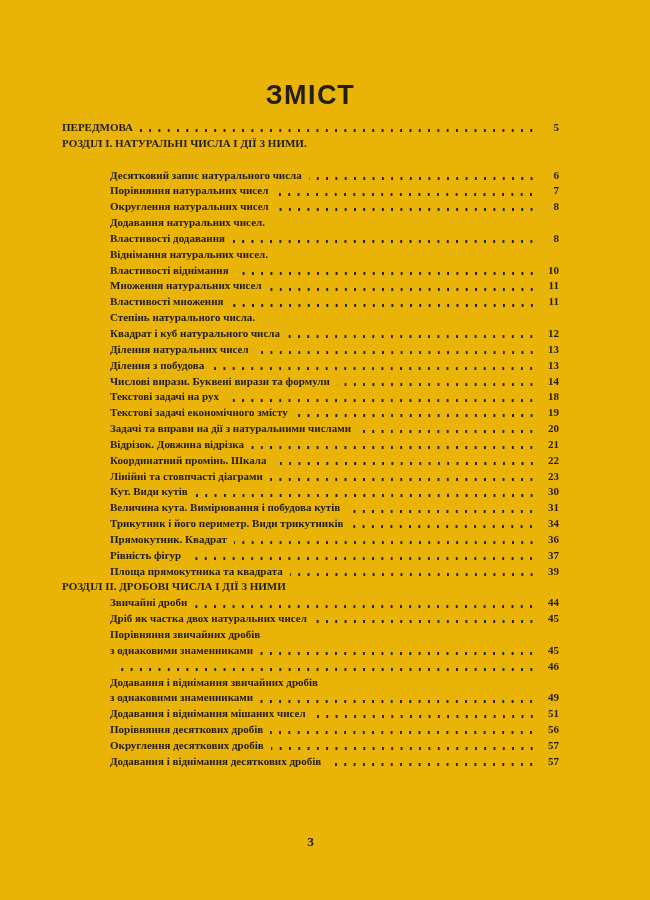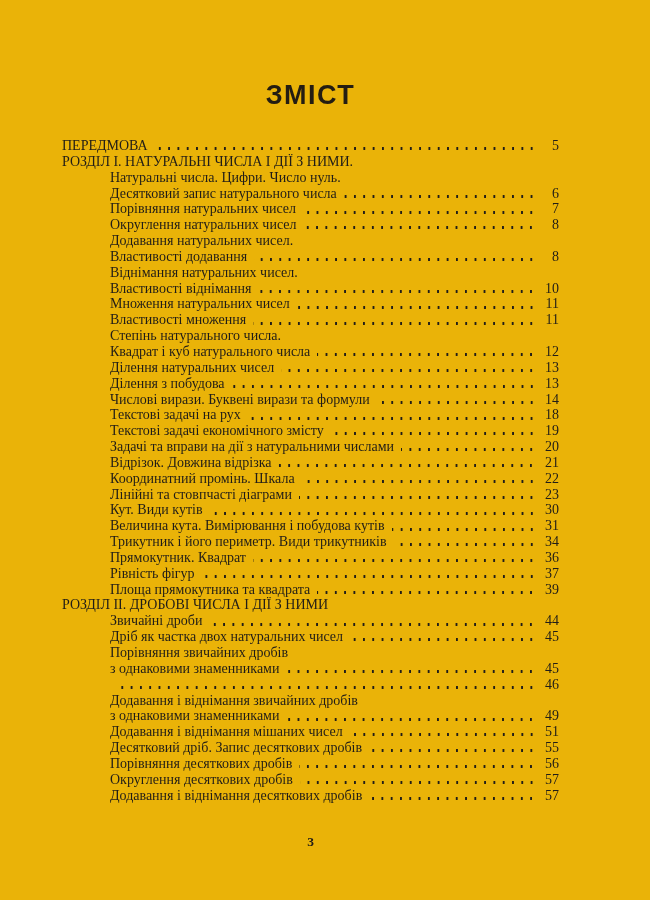--- a/index.html
+++ b/index.html
@@ -22,25 +22,25 @@
     width: 497px;
     text-align: center;
     font-family: "Liberation Sans", sans-serif;
     font-weight: 700;
     font-size: 27px;
     letter-spacing: 1.5px;
     color: #241d12;
   }
   .toc {
     position: absolute;
-    top: 138px;
+    top: 120px;
     left: 62px;
     width: 497px;
-    font-size: 14px;
-    font-weight: 400;
+    font-size: 11px;
+    font-weight: 700;
     color: #211d18;
   }
   .row {
     display: flex;
     height: 15.85px;
     line-height: 15.85px;
     white-space: nowrap;
   }
   .row.lvl1 { padding-left: 48px; }
   .row .t { flex: 0 0 auto; }
@@ -82,21 +82,20 @@
     <span class="t">ПЕРЕДМОВА</span>
     <span class="leader"></span>
     <span class="num">5</span>
   </div>
       <div class="row lvl0 nopage">
     <span class="t">РОЗДІЛ І. НАТУРАЛЬНІ ЧИСЛА І ДІЇ З НИМИ.</span>
     <span class="leader"></span>
 
   </div>
       <div class="row lvl1 nopage">
-    <span class="t">Натуральні числа. Цифри. Число нуль.</span>
     <span class="leader"></span>
 
   </div>
       <div class="row lvl1">
     <span class="t">Десятковий запис натурального числа</span>
     <span class="leader"></span>
     <span class="num">6</span>
   </div>
       <div class="row lvl1">
     <span class="t">Порівняння натуральних чисел</span>
@@ -261,25 +260,20 @@
     <span class="t">з однаковими знаменниками</span>
     <span class="leader"></span>
     <span class="num">49</span>
   </div>
       <div class="row lvl1">
     <span class="t">Додавання і віднімання мішаних чисел</span>
     <span class="leader"></span>
     <span class="num">51</span>
   </div>
       <div class="row lvl1">
-    <span class="t">Десятковий дріб. Запис десяткових дробів</span>
-    <span class="leader"></span>
-    <span class="num">55</span>
-  </div>
-      <div class="row lvl1">
     <span class="t">Порівняння десяткових дробів</span>
     <span class="leader"></span>
     <span class="num">56</span>
   </div>
       <div class="row lvl1">
     <span class="t">Округлення десяткових дробів</span>
     <span class="leader"></span>
     <span class="num">57</span>
   </div>
       <div class="row lvl1">

